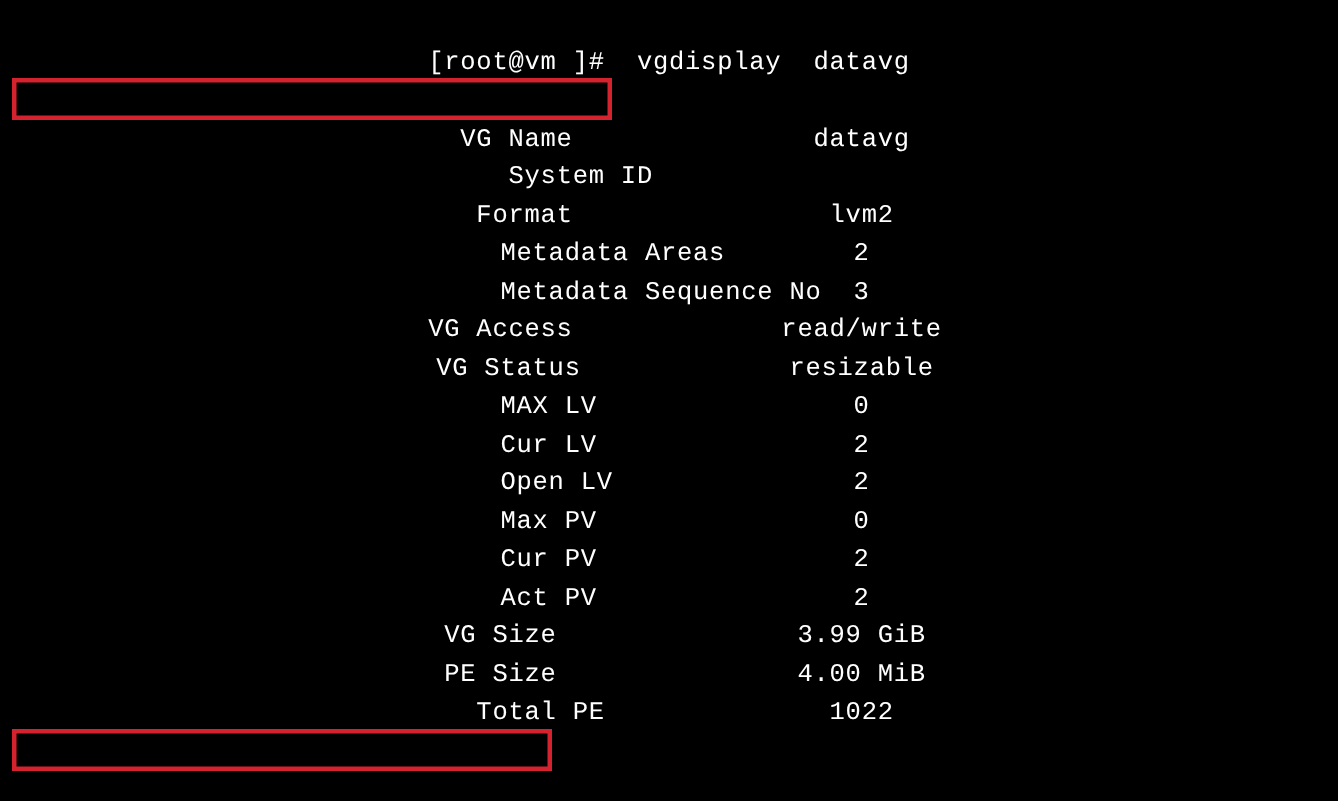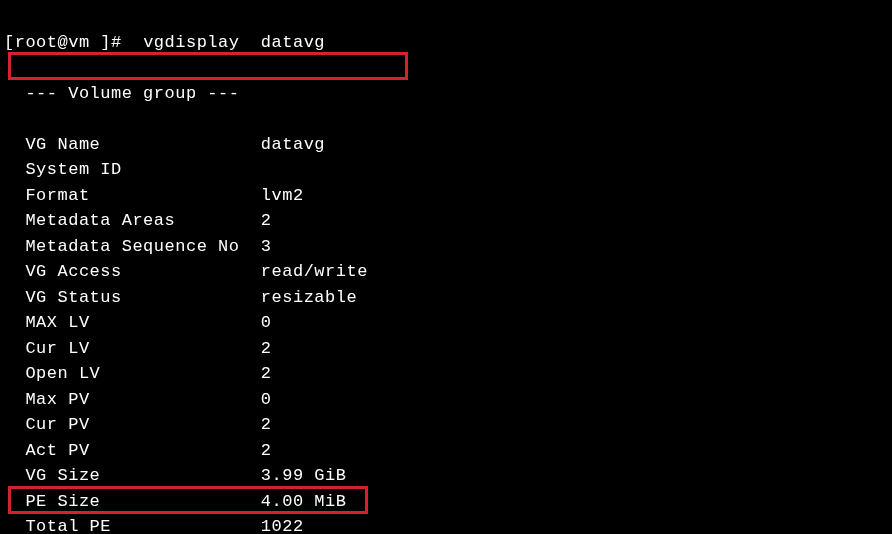--- a/index.html
+++ b/index.html
@@ -17,31 +17,31 @@
       height: 534px;
       overflow: hidden;
       line-height: 1.5;
       letter-spacing: 0.5px;
     }
     .terminal {
       white-space: pre;
     }
     .line {
       display: block;
+      text-align: center;
     }
     .highlight-box {
       position: absolute;
       border: 3px solid #d4232f;
       background: transparent;
       pointer-events: none;
     }
   </style>
 </head>
 <body>
 
 <div class="terminal">
 <span class="line"><span>[root@vm ]#</span>  <span>vgdisplay  datavg</span></span>
-<span class="line">  --- Volume group ---</span>
 <span id="fields-container"><span class="line"><span>  VG Name               </span><span>datavg</span></span><span class="line"><span>  System ID             </span><span></span></span><span class="line"><span>  Format                </span><span>lvm2</span></span><span class="line"><span>  Metadata Areas        </span><span>2</span></span><span class="line"><span>  Metadata Sequence No  </span><span>3</span></span><span class="line"><span>  VG Access             </span><span>read/write</span></span><span class="line"><span>  VG Status             </span><span>resizable</span></span><span class="line"><span>  MAX LV                </span><span>0</span></span><span class="line"><span>  Cur LV                </span><span>2</span></span><span class="line"><span>  Open LV               </span><span>2</span></span><span class="line"><span>  Max PV                </span><span>0</span></span><span class="line"><span>  Cur PV                </span><span>2</span></span><span class="line"><span>  Act PV                </span><span>2</span></span><span class="line"><span>  VG Size               </span><span>3.99 GiB</span></span><span class="line"><span>  PE Size               </span><span>4.00 MiB</span></span><span class="line"><span>  Total PE              </span><span>1022</span></span></span>
 </div>
 
 <div class="highlight-box" id="hl1" style="top: 52px; left: 8px; width: 400px; height: 28px;"></div>
 <div class="highlight-box" id="hl2" style="top: 486px; left: 8px; width: 360px; height: 28px;"></div>
 
 </body></html>

